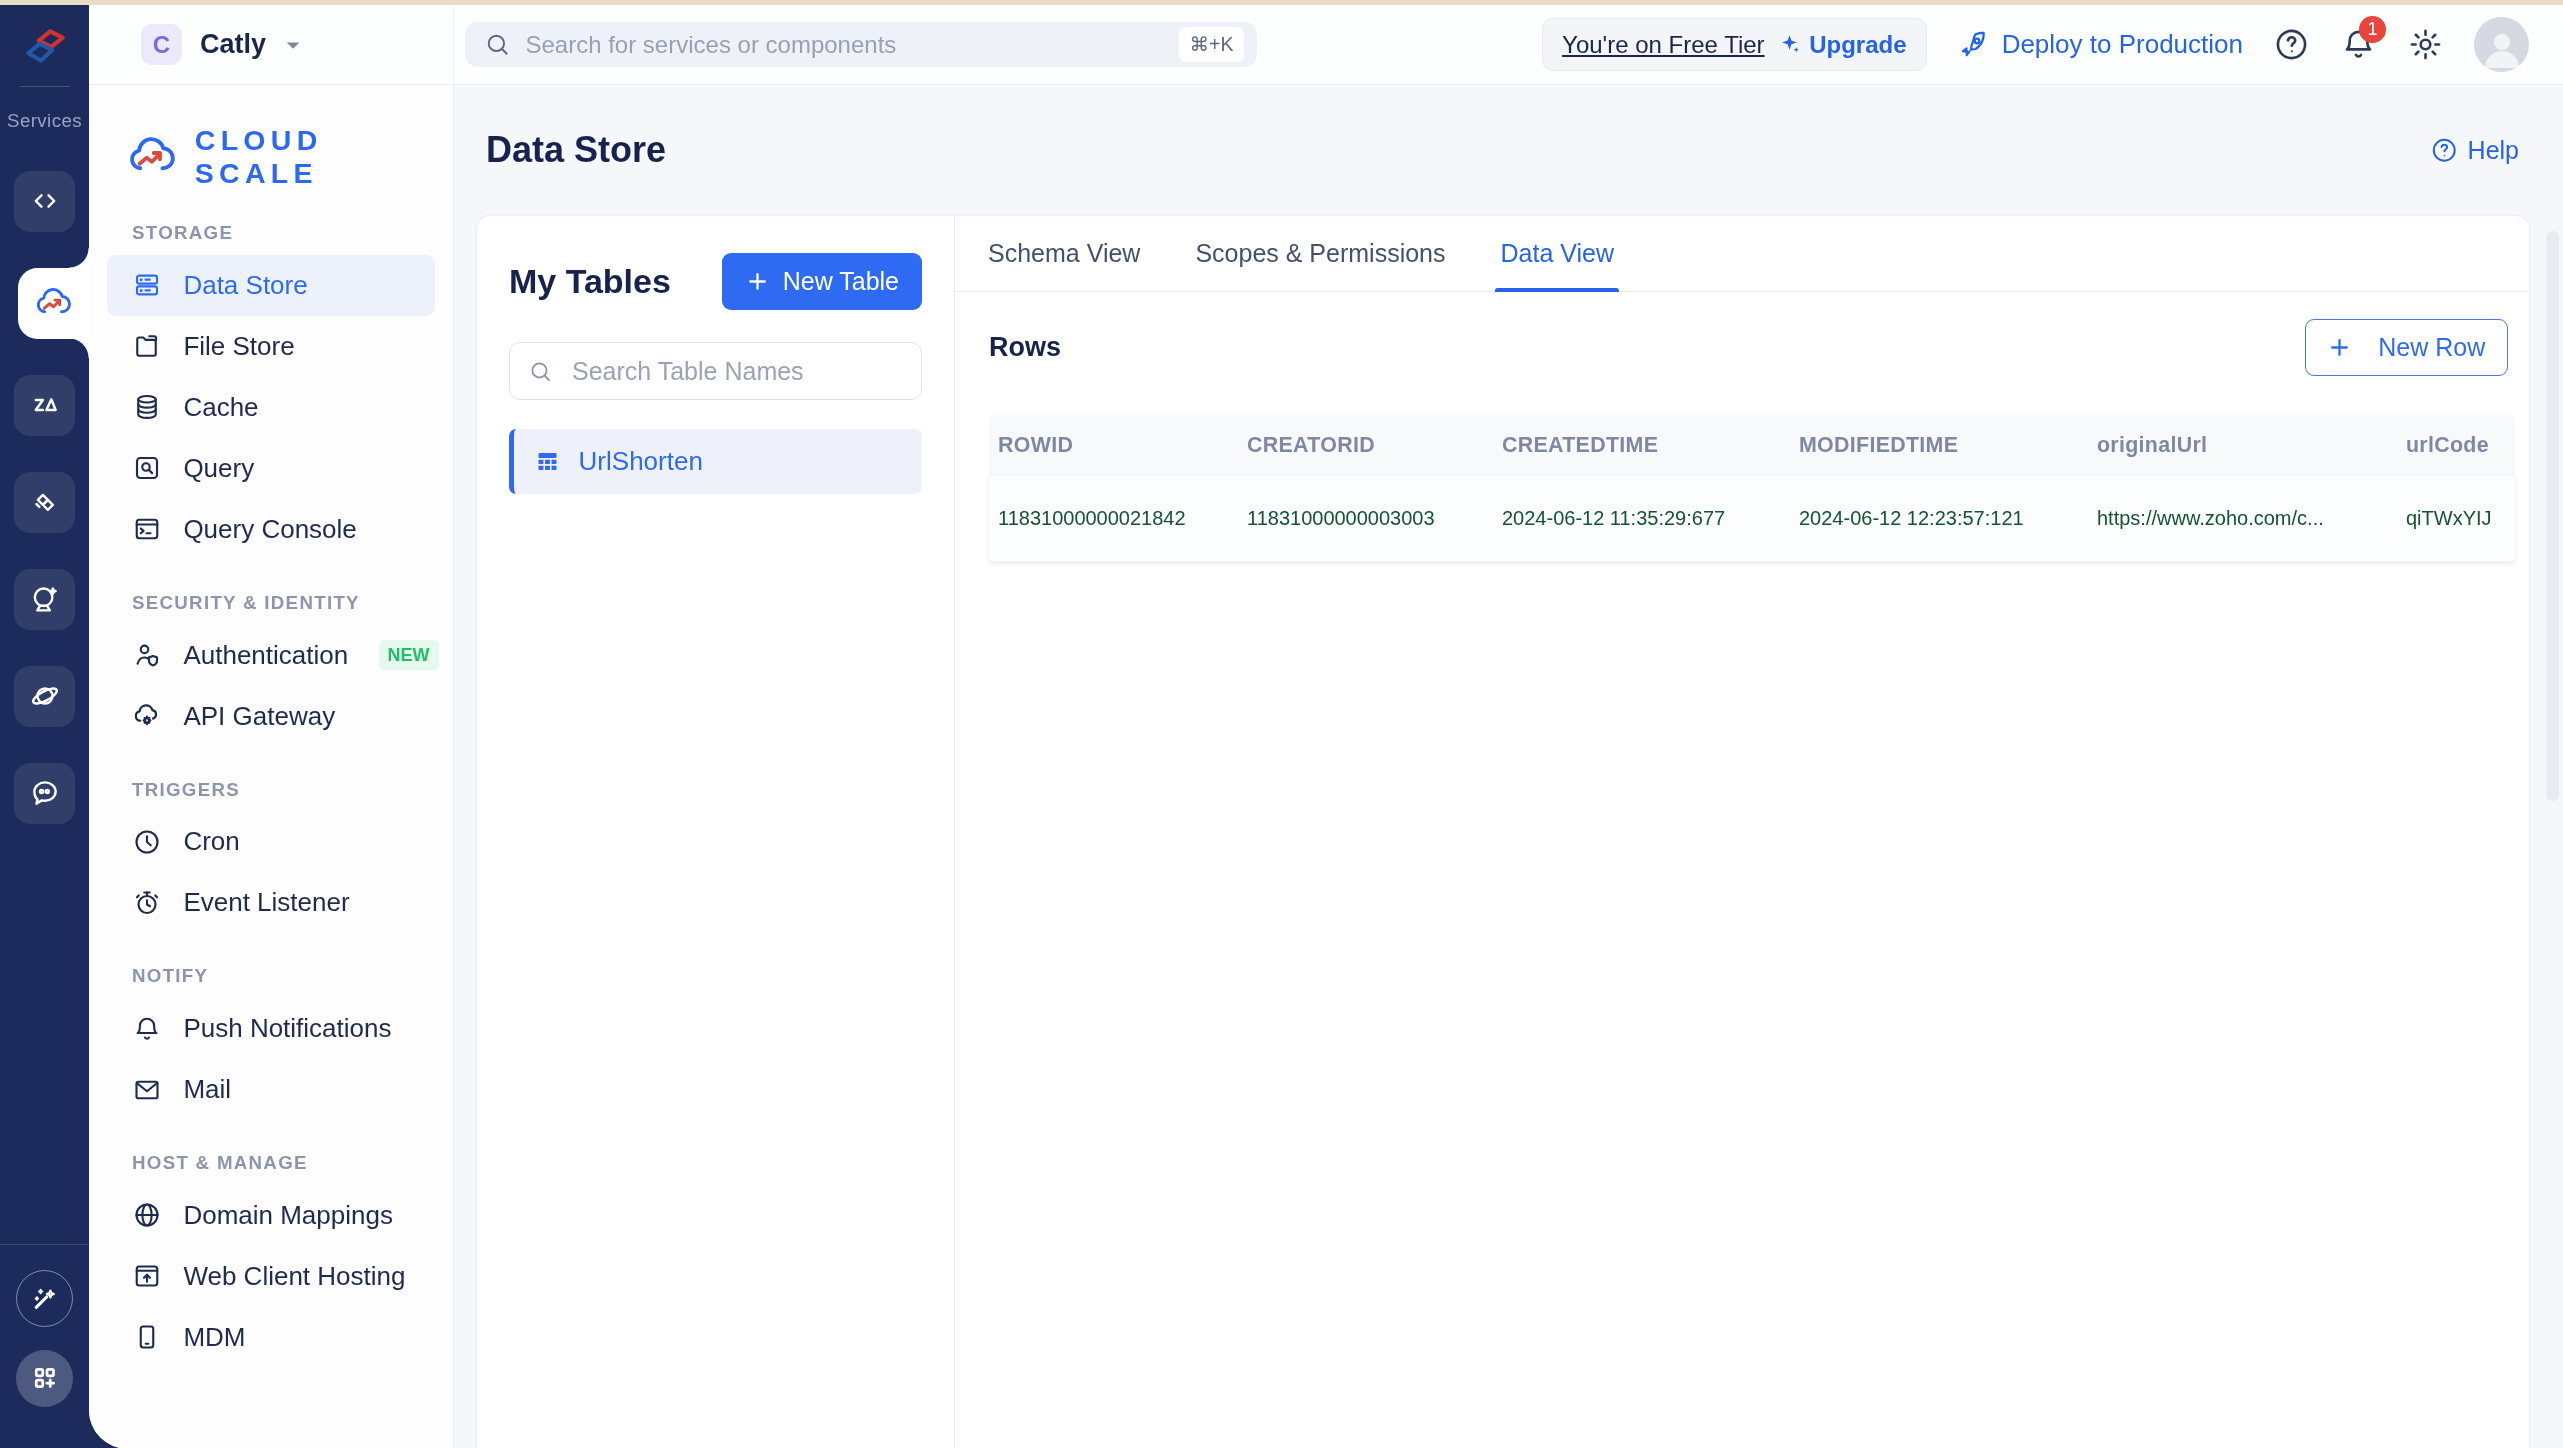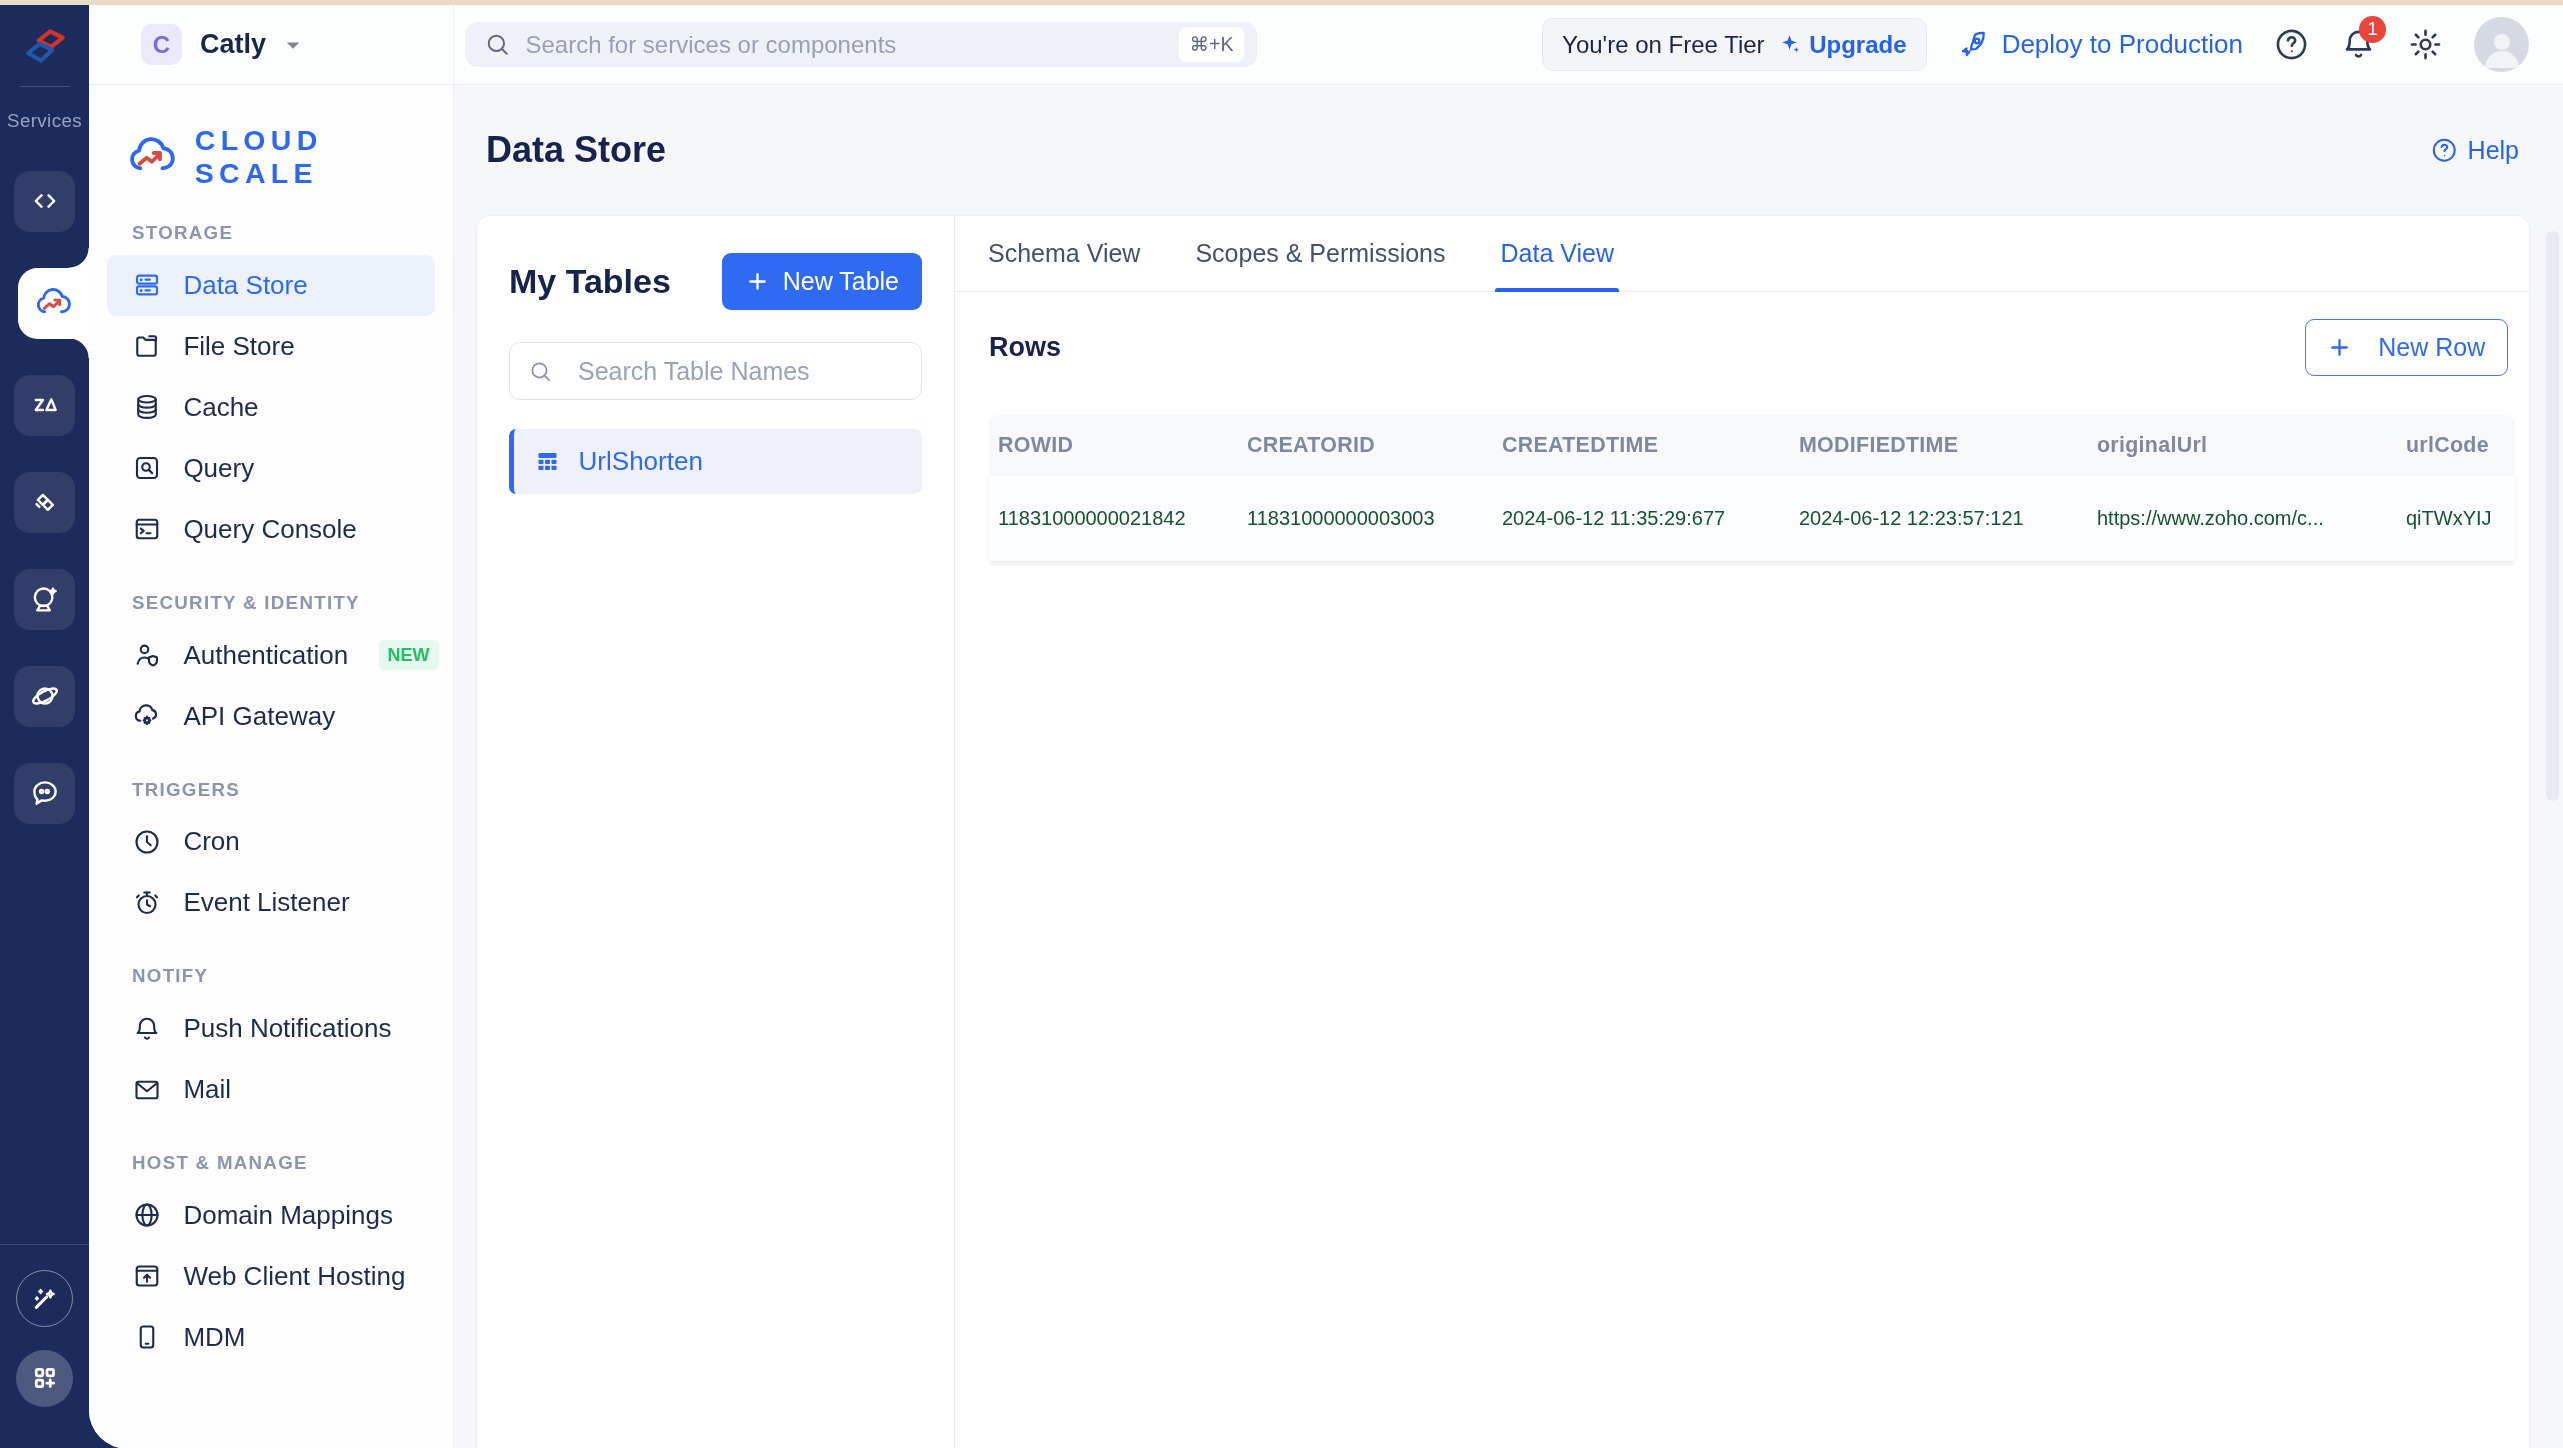--- a/index.html
+++ b/index.html
@@ -40,21 +40,21 @@
   .topbar-left { width: 365px; height: 100%; border-right: 0.9px solid #f0f1f5; display: flex; align-items: center; padding-left: 52px; gap: 18px; flex-shrink: 0; }
   .proj-chip { width: 41px; height: 41px; border-radius: 10.7px; background: #ece9fb; color: #7b6cdc; font-weight: 700; font-size: 24px; display: flex; align-items: center; justify-content: center; }
   .proj-name { font-size: 27px; font-weight: 600; color: #1a2649; }
   .caret { width: 18px; height: 12.5px; }
   .tb-search { margin-left: 10.7px; width: 792px; height: 45px; background: #eef1f7; border-radius: 12.5px; display: flex; align-items: center; padding: 0 12.5px 0 19.6px; gap: 14.2px; }
   .tb-search input { flex: 1; border: none; outline: none; background: transparent; font-size: 24px; color: #42506b; font-family: inherit; }
   .tb-search input::placeholder { color: #97a0b4; }
   .kbd { background: #fff; border-radius: 7.1px; padding: 6.2px 10.7px; font-size: 19.6px; color: #5d6780; }
   .tb-right { margin-left: auto; display: flex; align-items: center; gap: 30px; padding-right: 34px; }
   .tier-pill { height: 53px; background: #f3f5f9; border: 0.9px solid #e6e9ef; border-radius: 10.7px; display: flex; align-items: center; padding: 0 19.6px; gap: 12.5px; }
-  .tier-text { font-size: 24px; color: #1a2649; }
+  .tier-text { font-size: 24px; color: #1a2649; text-decoration: underline; }
   .upgrade { display: flex; align-items: center; gap: 7.1px; color: #2563eb; font-size: 24px; font-weight: 700; cursor: pointer; background: none; border: none; font-family: inherit; }
   .deploy { display: flex; align-items: center; gap: 12.5px; color: #2563eb; font-size: 26px; cursor: pointer; background: none; border: none; font-family: inherit; }
   .tb-icbtn { background: none; border: none; cursor: pointer; position: relative; display: flex; color: #2c3a57; }
   .tb-icbtn svg { width: 37px; height: 37px; }
   .badge { position: absolute; top: -10.7px; right: -9px; min-width: 27px; height: 27px; border-radius: 13.3px; background: #e8453c; color: #fff; font-size: 18px; display: flex; align-items: center; justify-content: center; padding: 0 5.3px; }
   .avatar { width: 55px; height: 55px; border-radius: 50%; background: #d5dae2; overflow: hidden; display: flex; align-items: flex-end; justify-content: center; border: none; cursor: pointer; }
   .avatar svg { width: 48px; height: 48px; }
 
   .content-row { flex: 1; display: flex; min-height: 0; }
 
@@ -78,21 +78,21 @@
   .help-link svg { width: 28.5px; height: 28.5px; }
 
   .card { flex: 1; margin: 0 33px 0 22px; background: #fff; border: 0.9px solid #edeff4; border-bottom: none; border-radius: 14.2px 14.2px 0 0; display: flex; overflow: hidden; box-shadow: 0 0.9px 2.7px rgba(23,34,77,.03); }
 
   
   .tables-panel { width: 478px; border-right: 0.9px solid #e9ebf1; padding: 37px 32px; flex-shrink: 0; }
   .tp-head { display: flex; align-items: center; justify-content: space-between; }
   .tp-title { font-size: 34px; font-weight: 700; color: #17224d; }
   .btn-primary { height: 57px; background: #2e6bf2; color: #fff; border: none; border-radius: 9px; font-size: 25px; font-family: inherit; display: flex; align-items: center; gap: 12.5px; padding: 0 23px; cursor: pointer; }
   .btn-primary svg, .btn-outline svg { width: 25px; height: 25px; }
-  .tp-search { margin-top: 32px; height: 58px; border: 1.8px solid #dfe3ec; border-radius: 10.7px; display: flex; align-items: center; gap: 25px; padding: 0 18px; background: #fff; }
+  .tp-search { margin-top: 32px; height: 58px; border: 1.8px solid #dfe3ec; border-radius: 10.7px; display: flex; align-items: center; gap: 19px; padding: 0 18px; background: #fff; }
   .tp-search svg { width: 25px; height: 25px; color: #8a93a8; flex-shrink: 0; }
   .tp-search input { flex: 1; border: none; outline: none; font-size: 25px; color: #42506b; font-family: inherit; background: transparent; min-width: 0; }
   .tp-search input::placeholder { color: #9aa3b5; }
   .table-item { margin-top: 29px; height: 65px; background: #eef1fa; border-radius: 7.1px; border-left: 5.3px solid #2e6bf2; display: flex; align-items: center; gap: 18px; padding-left: 19.6px; color: #2e6bf2; font-size: 26px; font-weight: 500; cursor: pointer; }
   .table-item svg { width: 27px; height: 27px; }
 
   
   .view-panel { flex: 1; display: flex; flex-direction: column; min-width: 0; }
   .tabs { display: flex; gap: 55px; padding-left: 33px; border-bottom: 0.9px solid #e9ebf1; height: 76px; flex-shrink: 0; }
   .tab { display: flex; align-items: center; font-size: 25px; color: #44516c; position: relative; cursor: pointer; background: none; border: none; font-family: inherit; }

